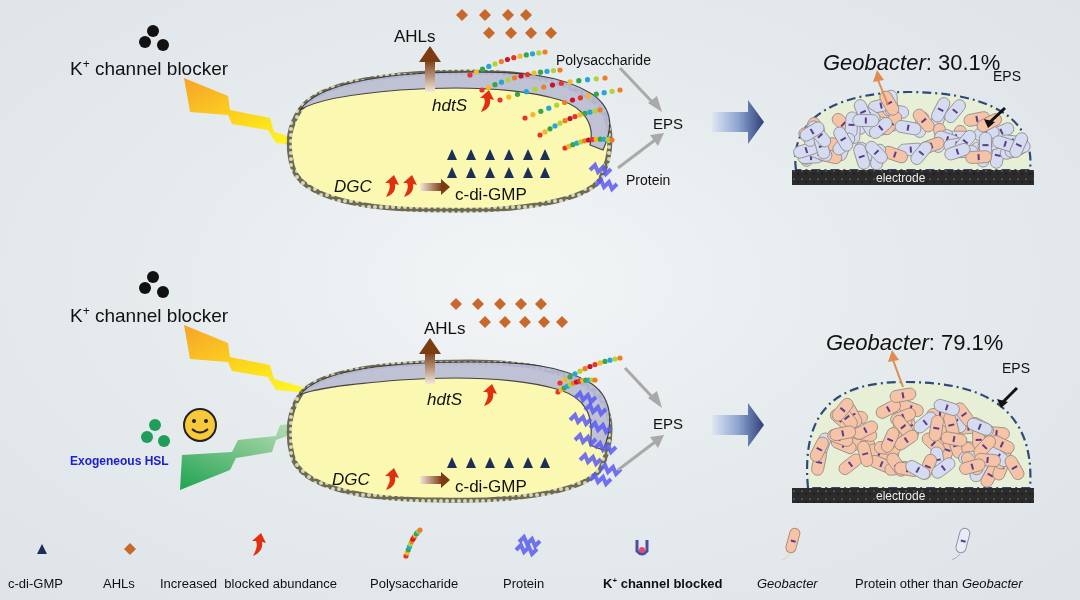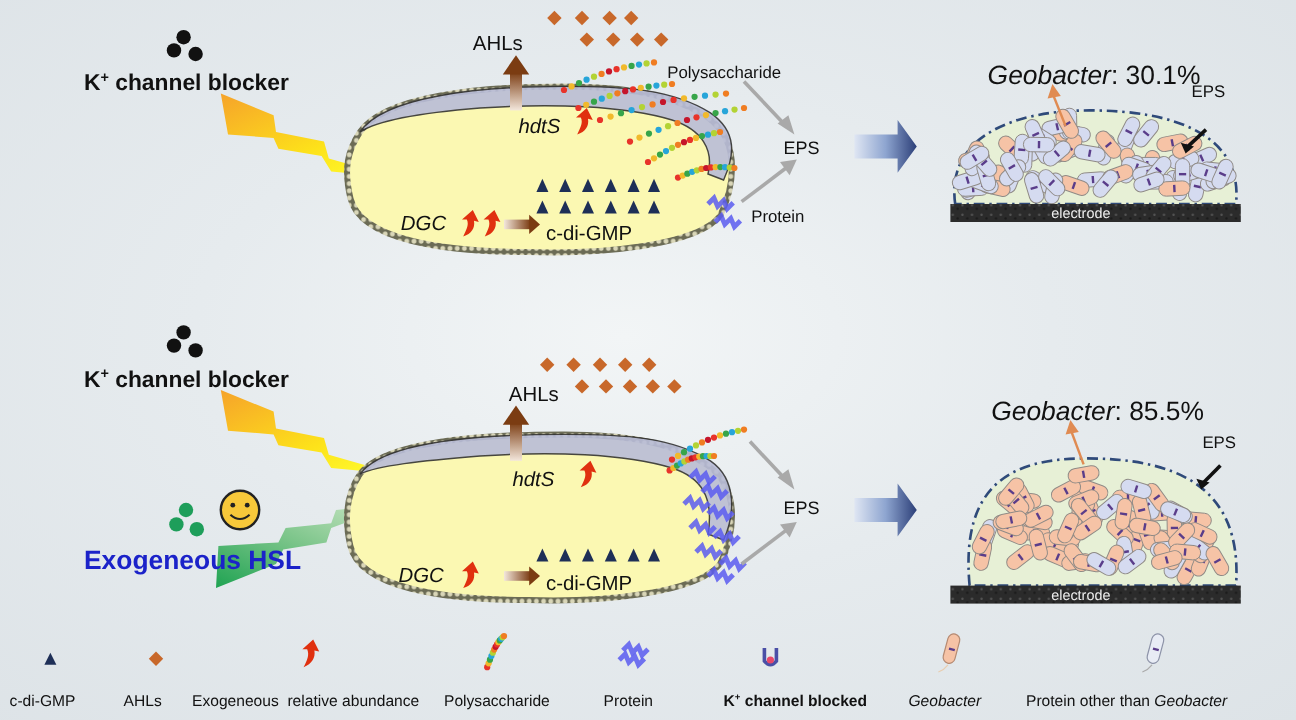--- a/index.html
+++ b/index.html
@@ -1,22 +1,22 @@
 <!DOCTYPE html>
 <html><head>
 <meta charset="utf-8">
 <style>
   html, body { margin:0; padding:0; }
   body { width:1080px; height:600px; overflow:hidden; background:#e4e9ec; font-family:"Liberation Sans", sans-serif; position:relative; }
   .bg { position:absolute; left:0; top:0; width:1080px; height:600px;
         background: radial-gradient(ellipse at 520px 280px, #f2f5f6 0%, #e6ebee 45%, #dde3e7 100%); }
   .lbl { position:absolute; color:#111; white-space:nowrap; }
-  .blocker { font-weight:bold; font-size:19px;text-align:center; }
+  .blocker { font-weight:normal; font-size:19px;text-align:center; }
   .blocker sup { font-size:12px; }
-  .hsl { font-weight:bold; font-size:22px; color:#1b22c9; }
+  .hsl { font-weight:bold; font-size:12px; color:#1b22c9; }
   .cell-text { font-size:17px; }
   .ital { font-style:italic; }
   .pct { font-size:22px; }
   .legend-text { font-size:13px; color:#111; position:absolute; white-space:nowrap; }
   svg { position:absolute; left:0; top:0; }
 </style>
 </head>
 <body>
 
 <div class="bg"></div>
@@ -650,24 +650,24 @@
 <div class="lbl" style="left:993px;top:68px;font-size:14px;">EPS</div>
 <div class="lbl" style="left:876px;top:171px;font-size:12px;color:#eee;">electrode</div>
 
 <div class="lbl blocker" style="left:70px;top:304px;"><span>K</span><sup>+</sup><span> channel blocker</span></div>
 <div class="lbl hsl" style="left:70px;top:454px;">Exogeneous HSL</div>
 <div class="lbl cell-text" style="left:424px;top:319px;">AHLs</div>
 <div class="lbl cell-text ital" style="left:427px;top:390px;">hdtS</div>
 <div class="lbl cell-text ital" style="left:332px;top:470px;">DGC</div>
 <div class="lbl cell-text" style="left:455px;top:477px;">c-di-GMP</div>
 <div class="lbl" style="left:653px;top:415px;font-size:15px;">EPS</div>
-<div class="lbl pct" style="left:826px;top:330px;"><span class="ital">Geobacter</span><span>: 85.5%</span></div>
+<div class="lbl pct" style="left:826px;top:330px;"><span class="ital">Geobacter</span><span>: 79.1%</span></div>
 <div class="lbl" style="left:1002px;top:360px;font-size:14px;">EPS</div>
 <div class="lbl" style="left:876px;top:489px;font-size:12px;color:#eee;">electrode</div>
 
 <div class="legend-text" style="left:8px;top:576px;">c-di-GMP</div>
 <div class="legend-text" style="left:103px;top:576px;">AHLs</div>
-<div class="legend-text" style="left:160px;top:576px;white-space:pre;">Exogeneous  relative abundance</div>
+<div class="legend-text" style="left:160px;top:576px;white-space:pre;">Increased  blocked abundance</div>
 <div class="legend-text" style="left:370px;top:576px;">Polysaccharide</div>
 <div class="legend-text" style="left:503px;top:576px;">Protein</div>
 <div class="legend-text" style="left:603px;top:576px;font-weight:bold;"><span>K</span><sup style="font-size:8px;">+</sup><span> channel blocked</span></div>
 <div class="legend-text ital" style="left:757px;top:576px;">Geobacter</div>
 <div class="legend-text" style="left:855px;top:576px;"><span>Protein other than </span><span class="ital">Geobacter</span></div>
 
 </body></html>

